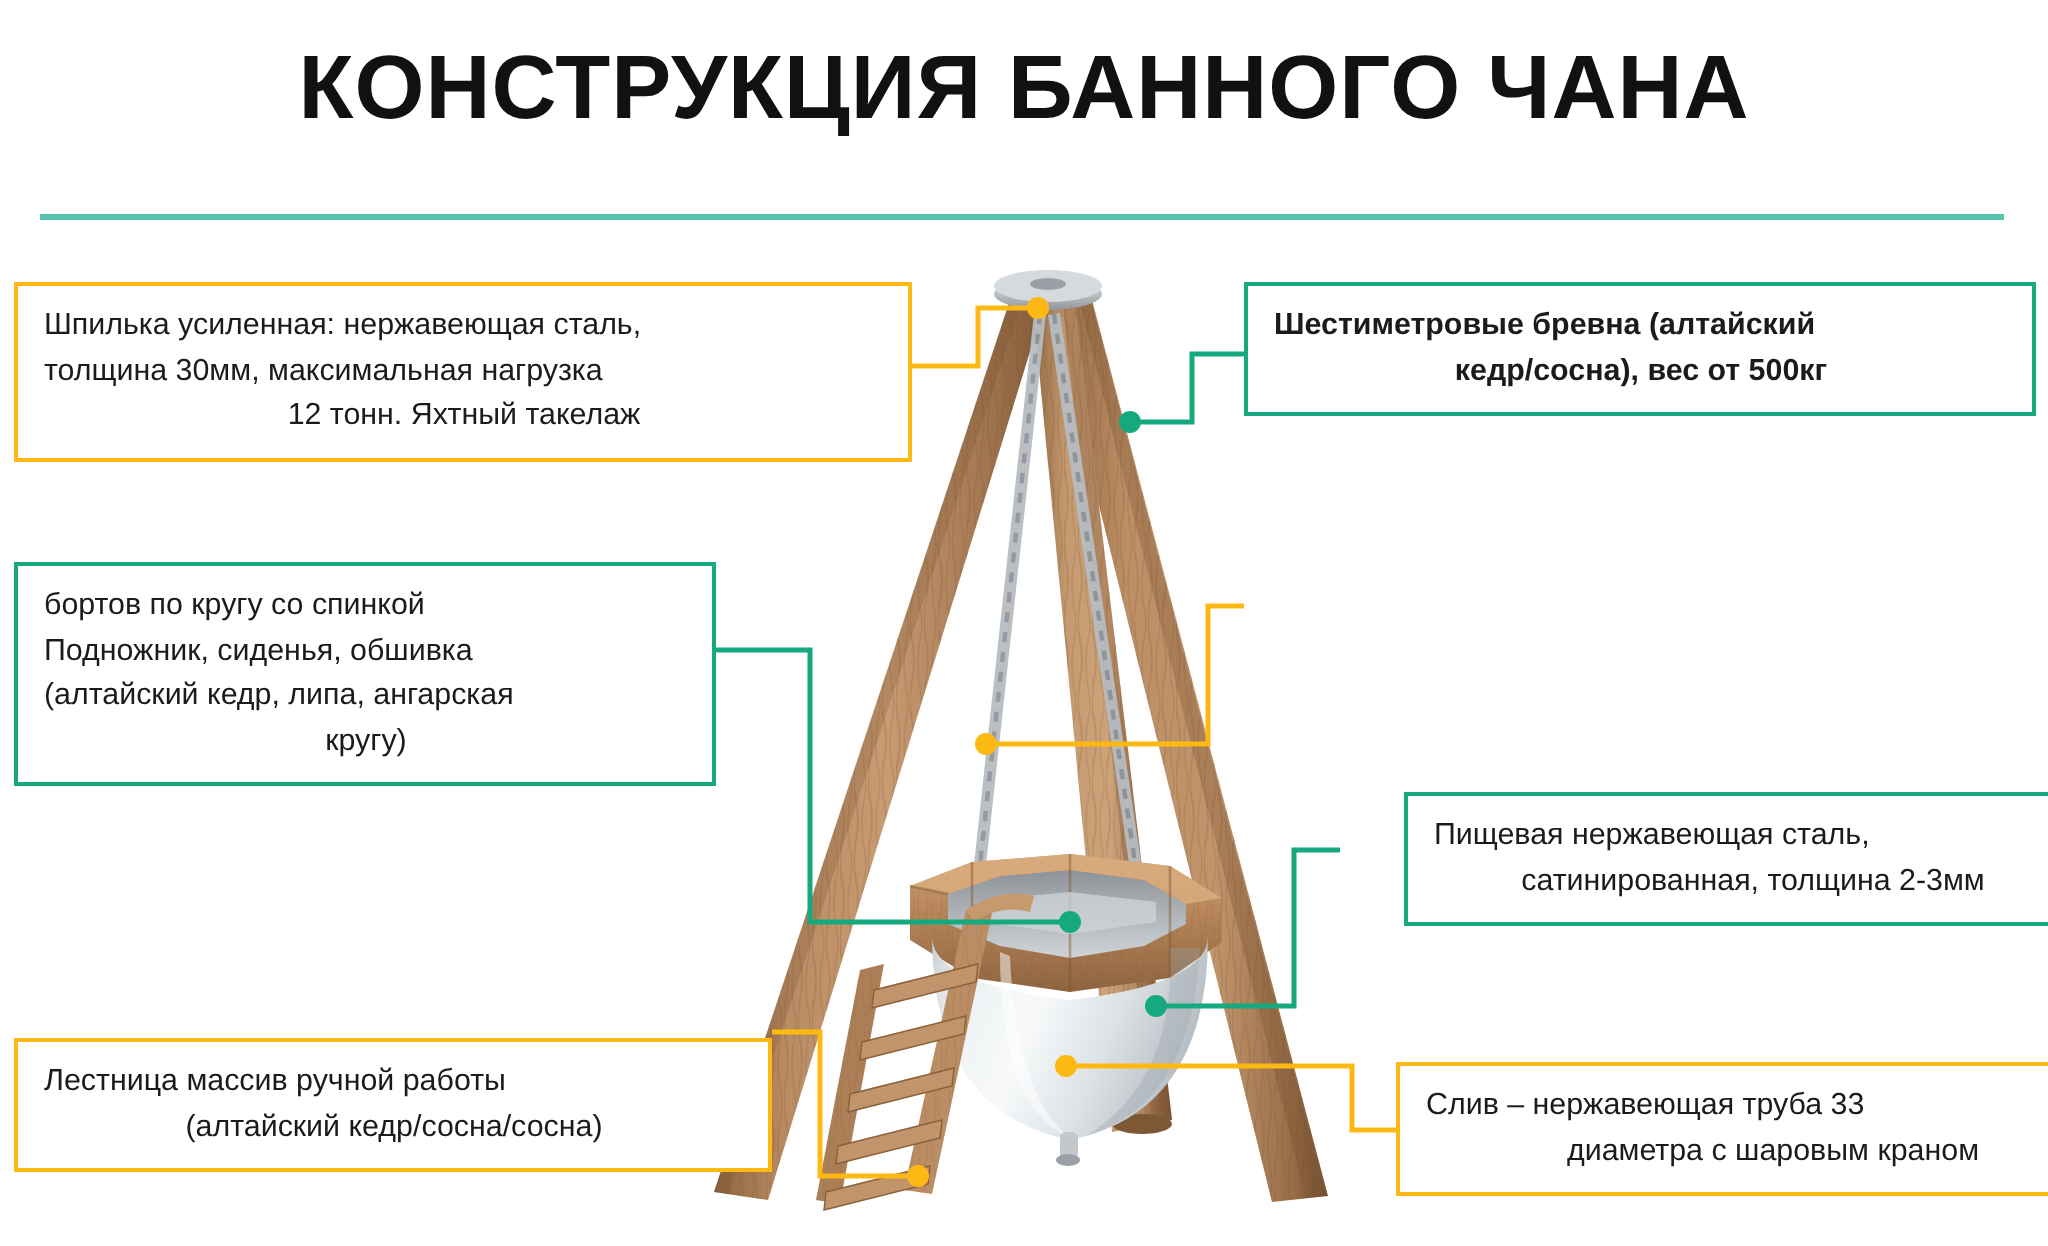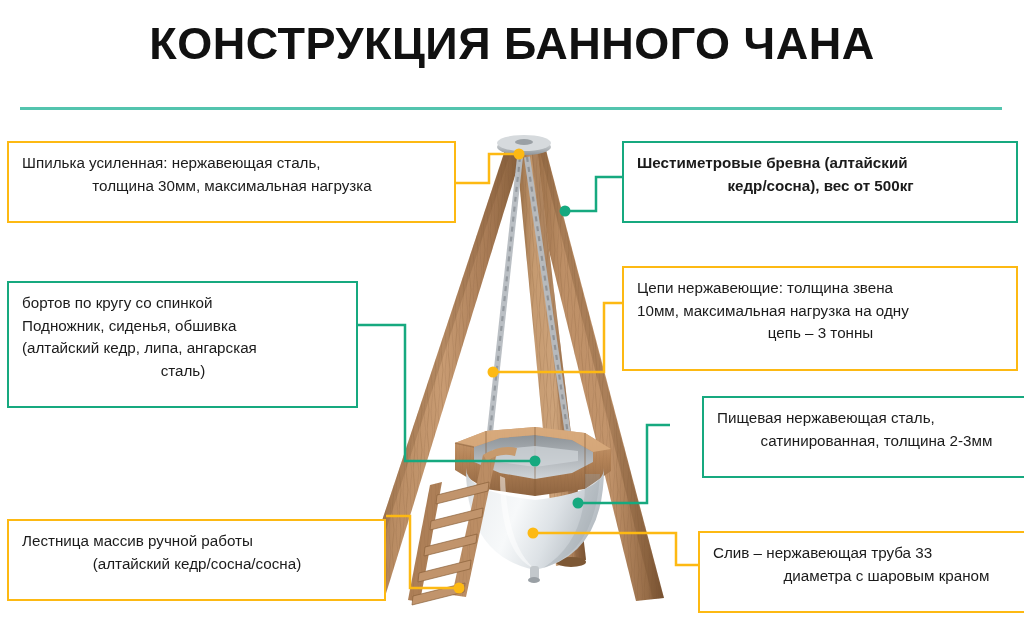--- a/index.html
+++ b/index.html
@@ -31,21 +31,21 @@
   #illus{position:absolute;left:0;top:0;width:1024px;height:623px;}
 
   
   #leaders{position:absolute;left:0;top:0;width:1024px;height:623px;pointer-events:none;}
 
   
   .callout{
     position:absolute;
     background:#ffffff;
     box-sizing:border-box;
-    padding:9px 12px 24px 13px;
+    padding:9px 12px 9px 13px;
     font-size:15.2px;
     line-height:1.48;
     color:#1b1b1b;
     text-align:justify;
     text-justify:inter-word;
     z-index:5;
   }
   .callout.orange{border:2.5px solid #fdb913;}
   .callout.teal{border:2.5px solid #16a97f;}
   .callout p{margin:0;}
@@ -240,39 +240,35 @@
       <g>
         <path d="M698 565 L676 565 L676 533 L537 533" stroke="#fdb913"></path>
         <circle cx="533" cy="533" r="5.5" fill="#fdb913"></circle>
       </g>
     </g>
   </svg>
 
   <div class="callout orange" id="box1">
     <p>Шпилька усиленная: нержавеющая сталь,</p>
     <p>толщина 30мм, максимальная нагрузка</p>
+    <p>12 тонн. Яхтный такелаж</p>
   </div>
 
   <div class="callout teal" id="box2">
     <p>Шестиметровые бревна (алтайский</p>
     <p>кедр/сосна), вес от 500кг</p>
   </div>
 
   <div class="callout teal" id="box3">
     <p>бортов по кругу со спинкой</p>
     <p>Подножник, сиденья, обшивка</p>
     <p>(алтайский кедр, липа, ангарская</p>
-    <p>сталь)</p>
-  </div>
-
-  <div class="callout orange" id="box4">
-    <p>Цепи нержавеющие: толщина звена</p>
-    <p>10мм, максимальная нагрузка на одну</p>
-    <p>цепь – 3 тонны</p>
-  </div>
+    <p>кругу)</p>
+  </div>
+
 
   <div class="callout teal" id="box5">
     <p>Пищевая нержавеющая сталь,</p>
     <p>сатинированная, толщина 2-3мм</p>
   </div>
 
   <div class="callout orange" id="box6">
     <p>Лестница массив ручной работы</p>
     <p>(алтайский кедр/сосна/сосна)</p>
   </div>

